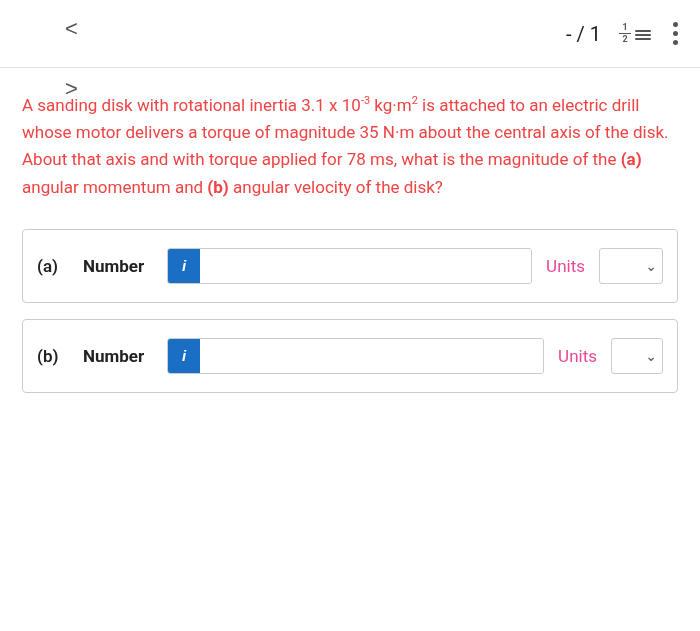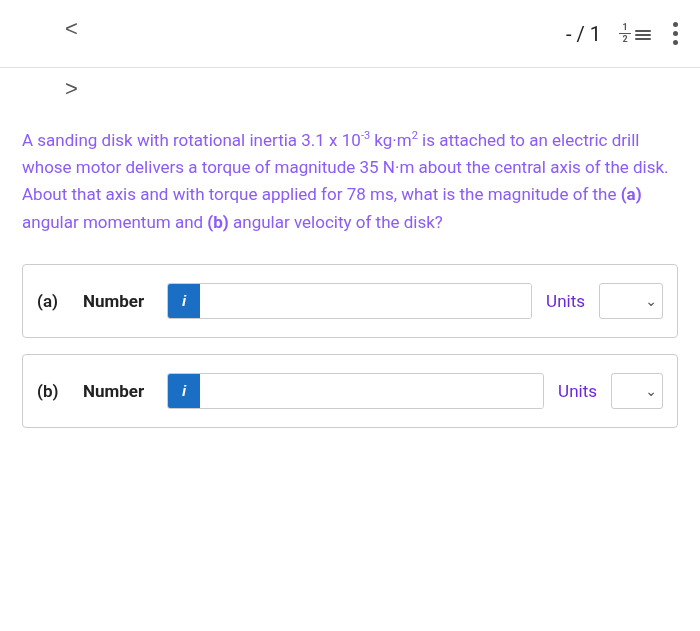--- a/index.html
+++ b/index.html
@@ -63,23 +63,22 @@
     }
 
     
     .main-content {
       padding: 24px 22px 20px 22px;
     }
 
     .question-text {
       font-size: 17px;
       line-height: 1.6;
-      color: #8b5cf6;
+      color: #ef4444;
       margin-bottom: 28px;
-      margin-top: 35px;
     }
 
     .question-text sup {
       font-size: 11px;
     }
 
     
     .answer-row {
       border: 1px solid #cccccc;
       border-radius: 4px;
@@ -116,21 +115,21 @@
       font-weight: 700;
       display: flex;
       align-items: center;
       justify-content: center;
       cursor: pointer;
       flex-shrink: 0;
     }
 
     .units-label {
       font-size: 17px;
-      color: #6d28d9;
+      color: #ec4899;
       margin-left: 0;
     }
 
     .units-select {
       border: 1px solid #cccccc;
       border-radius: 3px;
       background: white;
       height: 36px;
       min-width: 52px;
       font-size: 15px;

